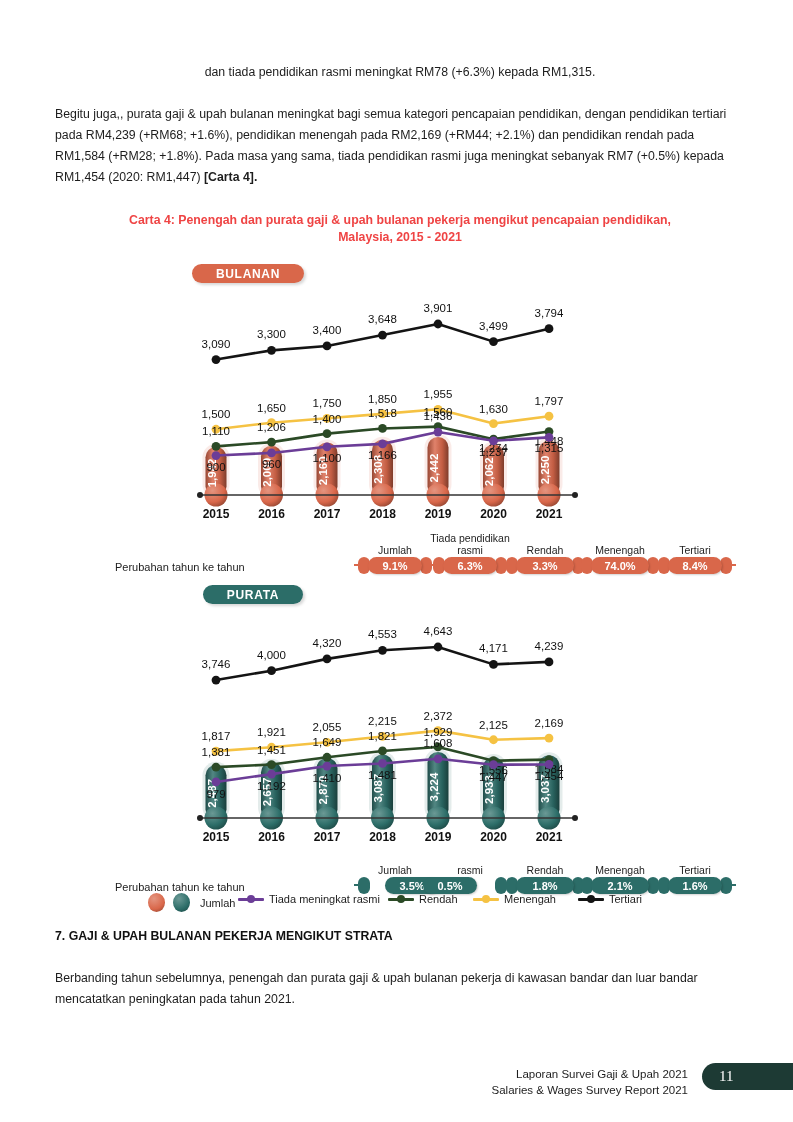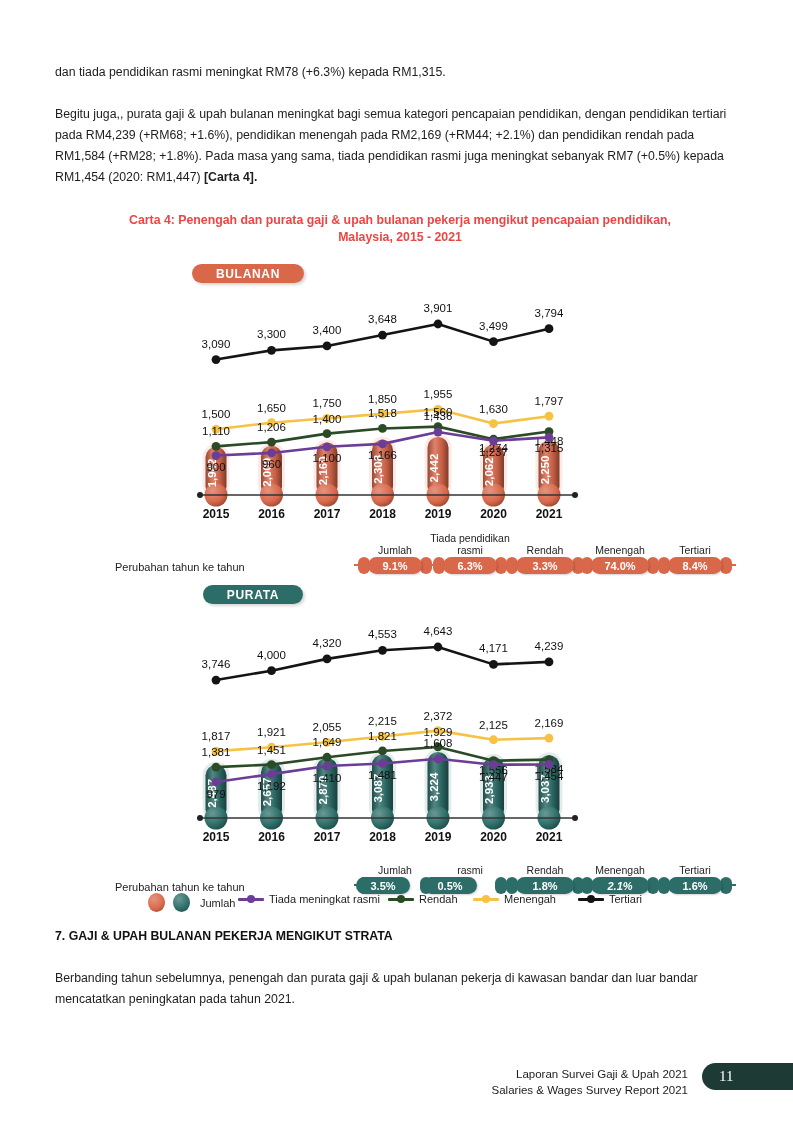--- a/index.html
+++ b/index.html
@@ -109,21 +109,21 @@
     padding-left:17px;
     font-family:"Liberation Serif", serif;
     font-size:15px;
   }
 </style>
 </head>
 <body>
 
 <div class="page">
 
-  <div class="para" style="top:62px;">dan tiada pendidikan rasmi meningkat RM78 (+6.3%) kepada RM1,315.</div>
+  <div class="para" style="top:62px;text-align:center;">dan tiada pendidikan rasmi meningkat RM78 (+6.3%) kepada RM1,315.</div>
 
   <div class="para" style="top:104px;"><span>Begitu juga,, purata gaji &amp; upah bulanan meningkat bagi semua kategori pencapaian pendidikan, dengan pendidikan tertiari pada RM4,239 (+RM68; +1.6%), pendidikan menengah pada RM2,169 (+RM44; +2.1%) dan pendidikan rendah pada RM1,584 (+RM28; +1.8%). Pada masa yang sama, tiada pendidikan rasmi juga meningkat sebanyak RM7 (+0.5%) kepada RM1,454 (2020: RM1,447) </span><b>[Carta 4].</b></div>
 
   <div class="chart-title" style="top:212px;">Carta 4: Penengah dan purata gaji &amp; upah bulanan pekerja mengikut pencapaian pendidikan,</div>
   <div class="chart-title" style="top:229px;">Malaysia, 2015 - 2021</div>
 
   <div class="sectpill" id="pill-penengah" style="left:192px; top:264px; width:112px; background:#d9674a;">BULANAN</div>
 
   <div class="chart" id="chart-0" style="left:120px; top:255px;">
       <svg width="560" height="285" viewBox="0 0 560 285">
@@ -413,39 +413,39 @@
       </svg>
     </div>
 
   <div class="changerow" id="changerow-1" style="top:855px;">
       <div class="changelabel">Perubahan tahun ke tahun</div>
       <div class="chghead" style="left: 295px; width: 90px; top: 9px;">Jumlah</div>
       <div class="chgtick" style="left: 299px; background: rgb(44, 109, 104);"></div>
       <div class="chgtick" style="left: 374px; background: rgb(44, 109, 104);"></div>
       <div class="chgcap" style="left: 303px; background: rgb(44, 109, 104);"></div>
       <div class="chgcap" style="left: 365px; background: rgb(44, 109, 104);"></div>
-      <div class="chg" style="left: 301px; width: 54px; background: rgb(44, 109, 104);">3.5%</div>
+      <div class="chg" style="left: 330px; width: 54px; background: rgb(44, 109, 104);">3.5%</div>
       <div class="chghead" style="left: 370px; width: 90px; top: 9px;">rasmi</div>
       <div class="chgtick" style="left: 374px; background: rgb(44, 109, 104);"></div>
       <div class="chgtick" style="left: 449px; background: rgb(44, 109, 104);"></div>
       <div class="chgcap" style="left: 378px; background: rgb(44, 109, 104);"></div>
       <div class="chgcap" style="left: 440px; background: rgb(44, 109, 104);"></div>
       <div class="chg" style="left: 368px; width: 54px; background: rgb(44, 109, 104);">0.5%</div>
       <div class="chghead" style="left: 445px; width: 90px; top: 9px;">Rendah</div>
       <div class="chgtick" style="left: 447px; background: rgb(44, 109, 104);"></div>
       <div class="chgtick" style="left: 526px; background: rgb(44, 109, 104);"></div>
       <div class="chgcap" style="left: 451px; background: rgb(44, 109, 104);"></div>
       <div class="chgcap" style="left: 517px; background: rgb(44, 109, 104);"></div>
       <div class="chg" style="left: 461px; width: 58px; background: rgb(44, 109, 104);">1.8%</div>
       <div class="chghead" style="left: 520px; width: 90px; top: 9px;">Menengah</div>
       <div class="chgtick" style="left: 522px; background: rgb(44, 109, 104);"></div>
       <div class="chgtick" style="left: 601px; background: rgb(44, 109, 104);"></div>
       <div class="chgcap" style="left: 526px; background: rgb(44, 109, 104);"></div>
       <div class="chgcap" style="left: 592px; background: rgb(44, 109, 104);"></div>
-      <div class="chg" style="left: 536px; width: 58px; background: rgb(44, 109, 104); font-style: italic;">2.1%</div>
+      <div class="chg" style="left: 536px; width: 58px; background: rgb(44, 109, 104);">2.1%</div>
       <div class="chghead" style="left: 595px; width: 90px; top: 9px;">Tertiari</div>
       <div class="chgtick" style="left: 599px; background: rgb(44, 109, 104);"></div>
       <div class="chgtick" style="left: 674px; background: rgb(44, 109, 104);"></div>
       <div class="chgcap" style="left: 603px; background: rgb(44, 109, 104);"></div>
       <div class="chgcap" style="left: 665px; background: rgb(44, 109, 104);"></div>
       <div class="chg" style="left: 613px; width: 54px; background: rgb(44, 109, 104);">1.6%</div>
     </div>
 
   <div class="legend" id="chart-legend" style="top:893px;">
       <div class="leg-item" style="left: 148px;">

